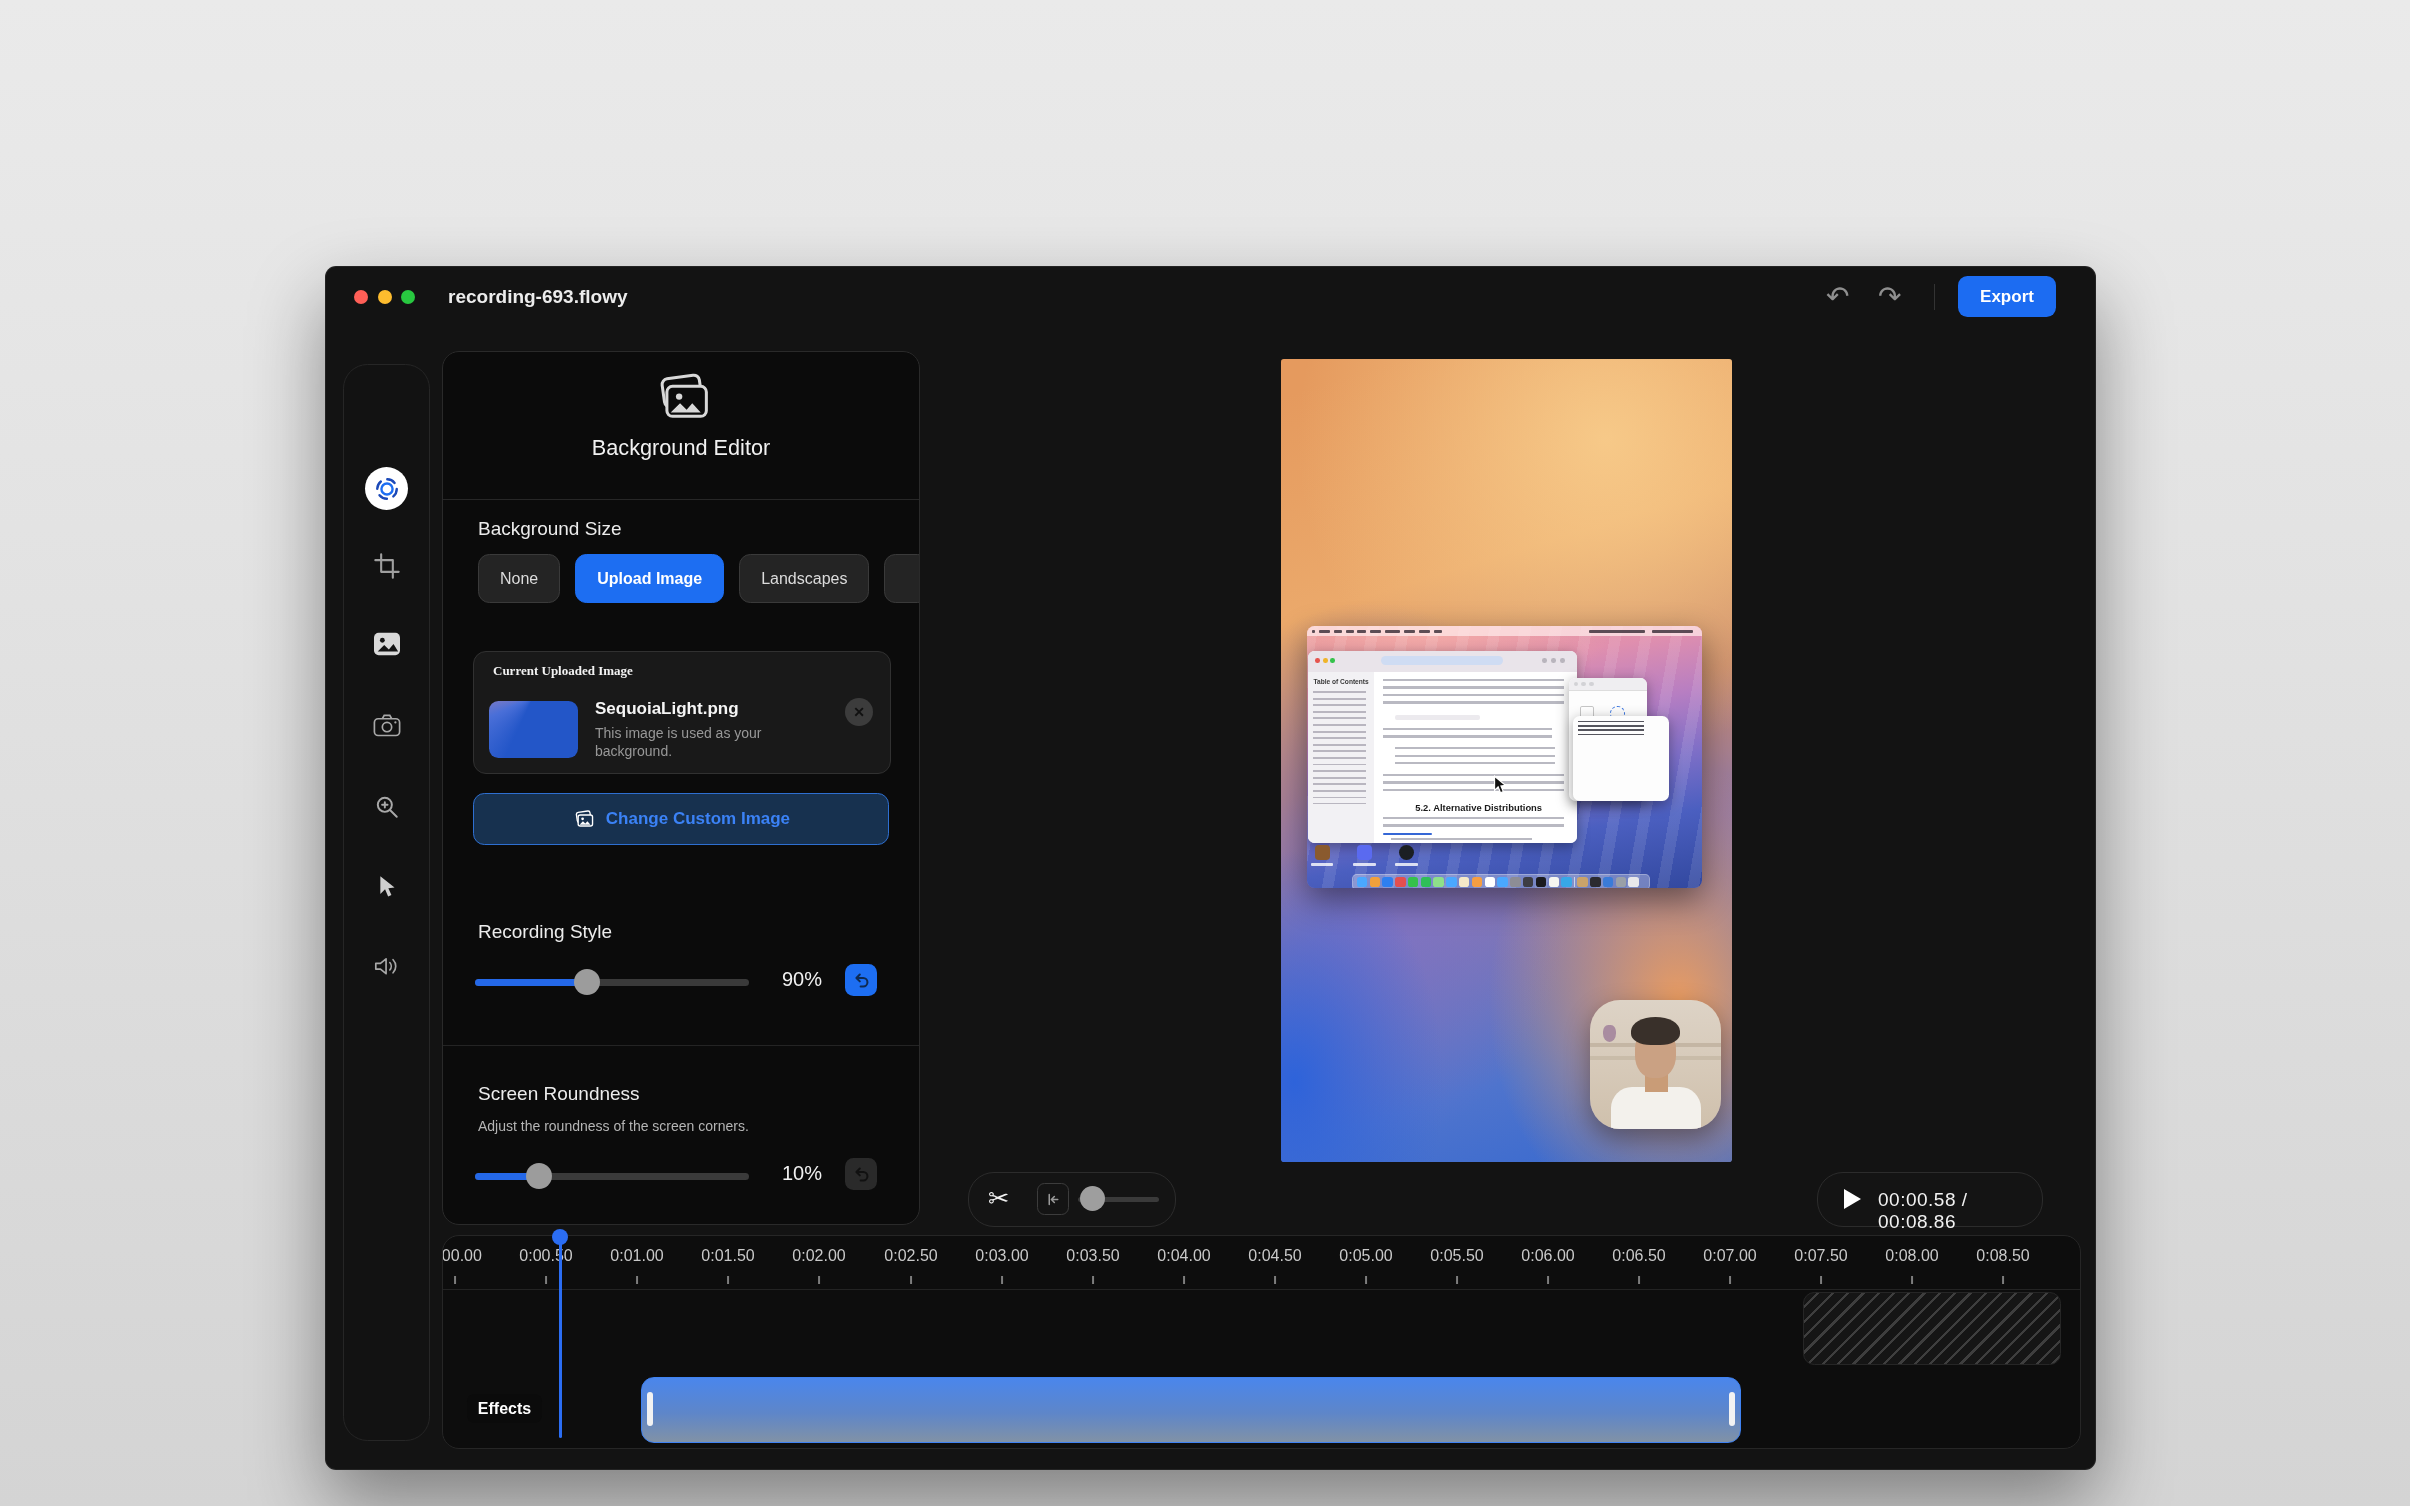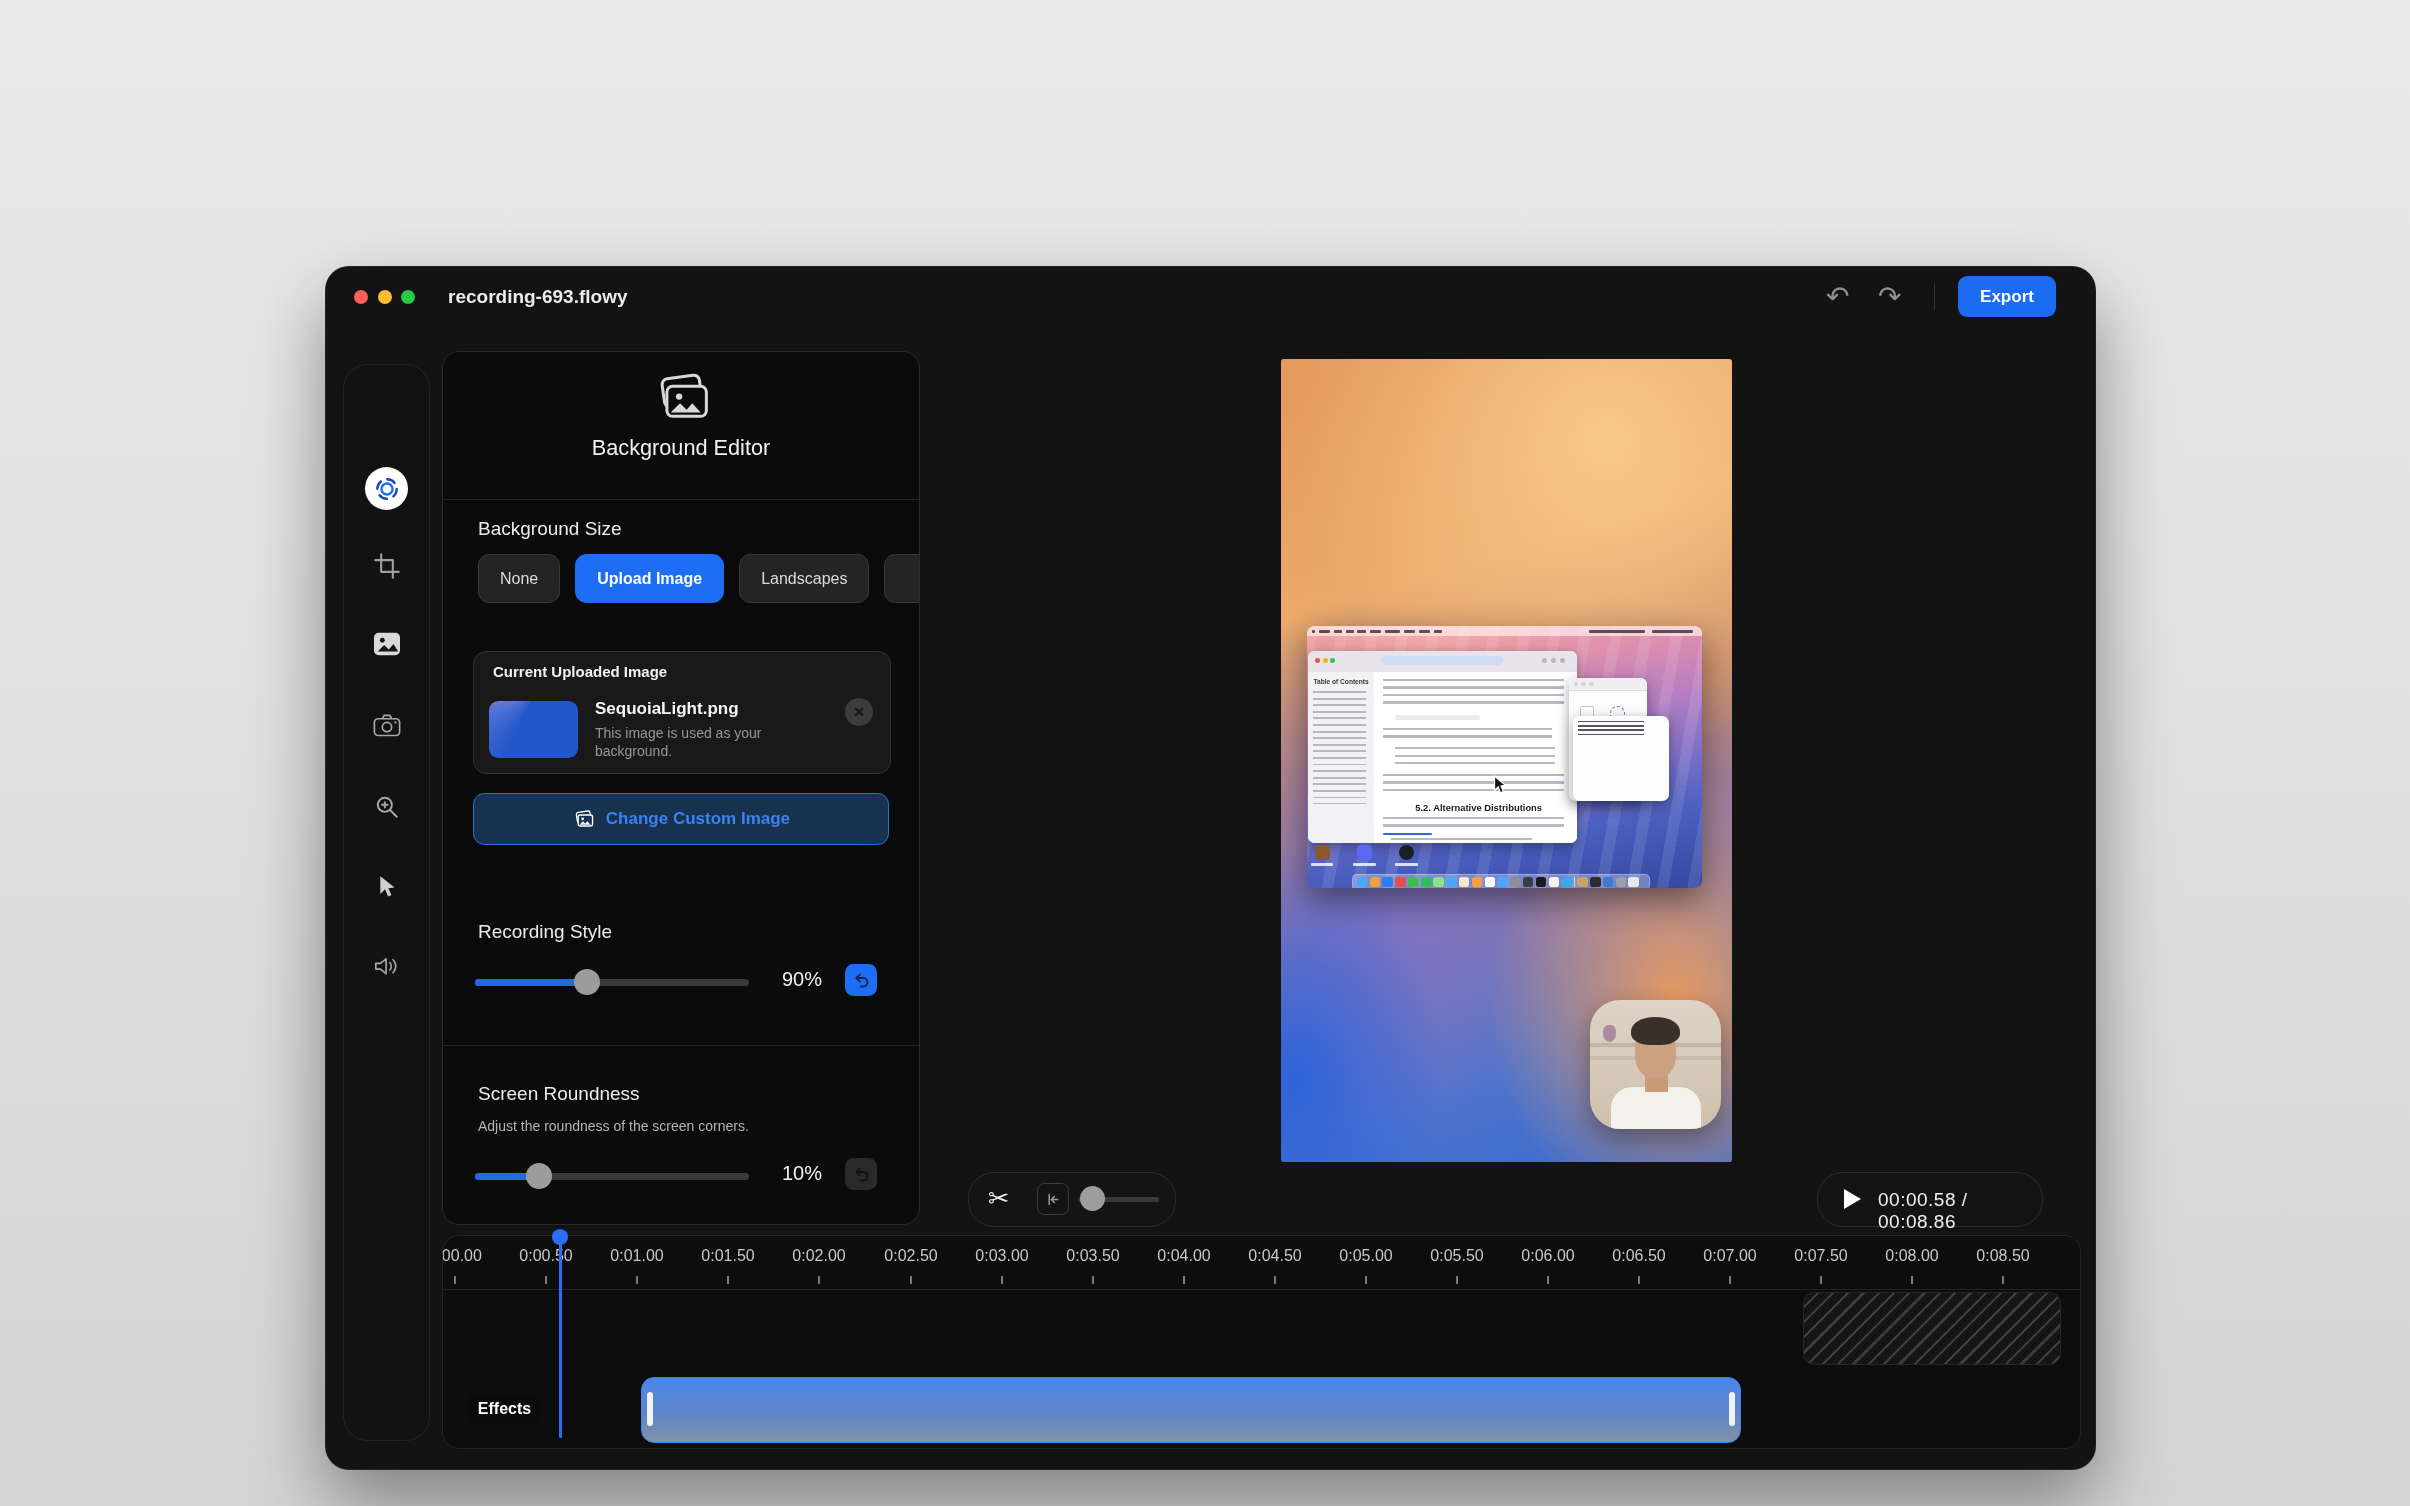--- a/index.html
+++ b/index.html
@@ -3,21 +3,21 @@
 <meta charset="utf-8">
 <style>
   html,body{margin:0;padding:0;background:#d9d9d9;font-family:"Liberation Sans",sans-serif;}
   #stage{position:relative;width:2411px;height:1507px;margin:0 auto;overflow:hidden;
          background:linear-gradient(180deg,#eaeaea 0%,#e2e2e2 40%,#d4d4d4 100%);}
   .abs{position:absolute;}
   
   .heading{top:94px;left:0;width:2411px;text-align:center;font-size:111px;font-weight:500;
            color:#0b0b0b;letter-spacing:-3.8px;}
   
-  .window{left:325px;top:266px;width:1769px;height:1202px;background:#131313;border-radius:24px;
+  .window{left:325px;top:266px;width:1769px;height:1202px;background:#131313;border-radius:11px;
           border:0.9px solid rgba(255,255,255,.07);box-shadow:0 33px 75px rgba(0,0,0,.40);overflow:hidden;}
   .titlebar{left:0;top:0;width:100%;height:58px;}
   .tl{width:14px;height:14px;border-radius:50%;top:22.6px;}
   .tl.red{left:28px;background:#ff5f57;} .tl.yellow{left:52px;background:#febc2e;} .tl.green{left:75px;background:#28c840;}
   .win-title{left:122px;top:19px;font-size:19px;font-weight:700;color:#ececec;}
   .tb-glyph{top:15px;font-size:28px;color:#8f8f8f;line-height:30px;cursor:default;}
   .tb-divider{left:1608px;top:17px;width:0.9px;height:26px;background:#333;}
   .export-btn{left:1632px;top:9.4px;width:98px;height:41px;background:#1c6cf2;border-radius:9.4px;
               color:#fff;font-size:17px;font-weight:600;display:flex;align-items:center;justify-content:center;}
   
@@ -30,21 +30,21 @@
   .panel-icon{left:0;top:21px;width:476px;display:flex;justify-content:center;}
   .panel-title{left:0;top:83px;width:476px;text-align:center;font-size:21.7px;font-weight:500;color:#f1f1f1;}
   .panel-divider{left:0;top:147px;width:476px;height:0.9px;background:#272727;}
   .section-label{left:35px;font-size:19px;color:#ececec;font-weight:500;}
   .opt-row{left:35px;top:202px;height:47px;display:flex;gap:15px;width:490px;}
   .opt{height:47px;border-radius:11.3px;display:flex;align-items:center;justify-content:center;
        font-size:16px;padding:0 21px;white-space:nowrap;background:#242424;border:0.9px solid #3a3a3a;color:#dcdcdc;}
   .opt.active{background:#1d6ef2;border-color:#1d6ef2;color:#fff;font-weight:600;}
   .opt.fragment{width:43px;padding:0;}
   .card{left:30px;top:299px;width:416px;height:121px;background:#191919;border:0.9px solid #313131;border-radius:13px;}
-  .card-title{left:19px;top:11.3px;font-size:15px;font-weight:600;color:#f2f2f2;}
+  .card-title{left:19px;top:11.3px;font-size:13px;font-weight:600;color:#f2f2f2;font-family:Liberation Serif, serif;}
   .thumb{left:15px;top:49px;width:89px;height:57px;border-radius:9.4px;overflow:hidden;
          background:
            conic-gradient(from 205deg at 50% -8%,
              #2356c8 0deg,#4a6fd8 40deg,#8a7ec0 70deg,#f2a869 95deg,#ffd9a0 120deg,
              #f2a869 145deg,#e08a5a 175deg,#8a7ec0 205deg,#2356c8 250deg,#2356c8 360deg);}
   .fname{left:121px;top:47px;font-size:17px;font-weight:700;color:#f5f5f5;}
   .fdesc{left:121px;top:72px;width:217px;font-size:14px;line-height:18px;color:#989898;}
   .close-btn{left:371px;top:46px;width:28px;height:28px;border-radius:50%;background:#3c3c3c;
              display:flex;align-items:center;justify-content:center;font-size:14px;font-weight:700;color:#101010;}
   .change-btn{left:30px;top:441px;width:416px;height:52px;border-radius:11.3px;background:#17314f;

